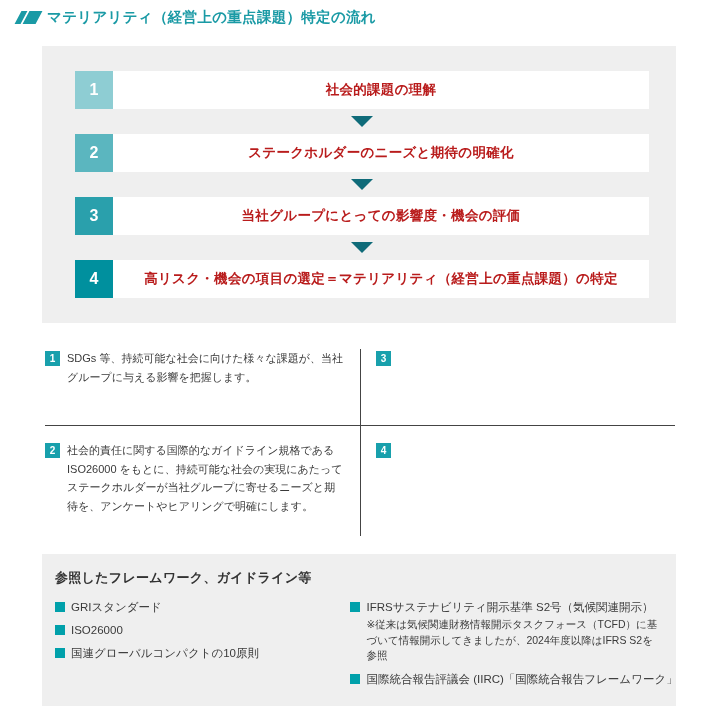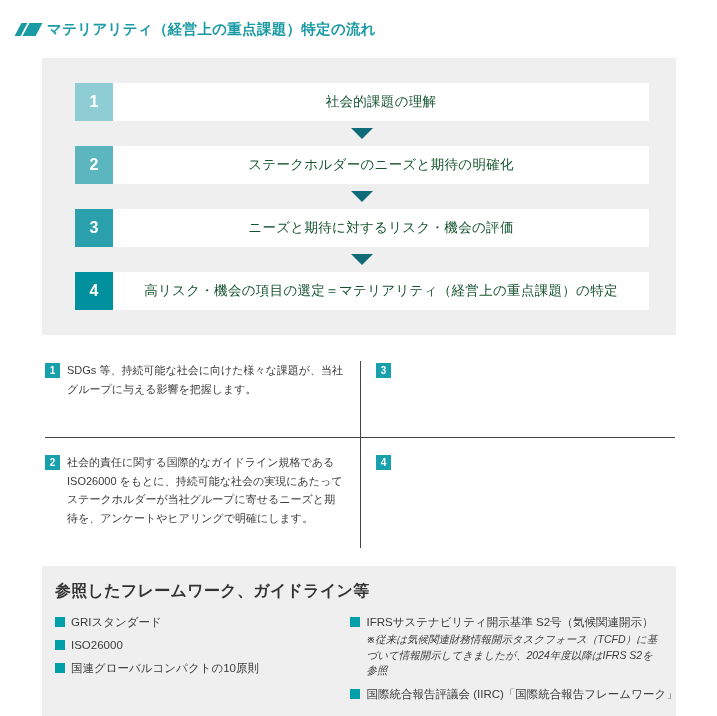--- a/index.html
+++ b/index.html
@@ -5,21 +5,21 @@
   * { box-sizing: border-box; margin: 0; padding: 0; }
   html, body { width: 717px; height: 716px; }
   body {
     background: #ffffff;
     font-family: "Liberation Sans", "DejaVu Sans", sans-serif;
     color: #333333;
     overflow: hidden;
   }
 
   
-  .title-row { display: flex; align-items: center; gap: 8px; margin: 20px 0 0 18px; }
+  .title-row { display: flex; align-items: center; gap: 8px; margin: 8px 0 0 18px; }
   .title-icon {
     width: 21px; height: 13px;
     background: #1a9aa5;
     transform: skewX(-28deg);
     position: relative;
     flex: none;
   }
   .title-icon .slash {
     position: absolute; left: 27%; top: 0;
     width: 2px; height: 100%;
@@ -36,21 +36,21 @@
   .step-row { display: flex; height: 38px; }
   .step-num {
     width: 38px; flex: none;
     display: flex; align-items: center; justify-content: center;
     color: #ffffff; font-weight: bold; font-size: 16px;
     background: #2aa0ac;
   }
   .step-bar {
     flex: 1; background: #ffffff;
     display: flex; align-items: center; justify-content: center;
-    font-size: 13.5px; font-weight: normal; color: #14532d;
+    font-size: 13.5px; font-weight: bold; color: #b91c1c;
     padding: 16px 10px; letter-spacing: .3px;
   }
   .arrow-gap { height: 25px; display: flex; align-items: center; justify-content: center; }
   .arrow-down {
     width: 0; height: 0;
     border-left: 11px solid transparent;
     border-right: 11px solid transparent;
     border-top: 11px solid #0f6b79;
   }
 
@@ -75,33 +75,33 @@
     display: flex; align-items: center; justify-content: center;
   }
   .exp-text { flex: 1; }
 
   
   .frameworks {
     margin: 18px 41px 0 42px;
     background: #efefef;
     padding: 15px 18px 12px 13px;
   }
-  .fw-title { font-size: 16px; font-weight: bold; color: #333333; letter-spacing: .3px; font-family: Liberation Mono, monospace; }
+  .fw-title { font-size: 13px; font-weight: bold; color: #333333; letter-spacing: .3px; font-family: Liberation Mono, monospace; }
   .fw-cols {
     display: grid;
     grid-template-columns: 49% 51%;
     margin-top: 12px;
   }
   .fw-item { margin-bottom: 7px; }
   .fw-line { display: flex; align-items: flex-start; gap: 6px; }
   .fw-bullet { flex: none; width: 10px; height: 10px; background: #00a0aa; margin-top: 3px; }
   .fw-text { font-size: 11.5px; color: #3a3a3a; white-space: nowrap; line-height: 1.4; }
   .fw-note {
     font-size: 10.5px; color: #3a3a3a; line-height: 1.5;
-    margin: 2px 0 4px 16px; max-width: 295px; font-style: italic;
+    margin: 2px 0 4px 16px; max-width: 295px;
   }
   .fw-note:empty { display: none; }
 </style>
 </head>
 <body>
 
 <div class="title-row">
   <span class="title-icon" style="background-color: rgb(26, 154, 165);">
       <span class="slash"></span>
     </span>
@@ -121,21 +121,21 @@
   <div class="step-row">
     <div class="step-num" style="background-color: rgb(91, 182, 191);">2</div>
     <div class="step-bar">ステークホルダーのニーズと期待の明確化</div>
   </div>
   <div class="arrow-gap">
     <span class="arrow-down"></span>
   </div>
 
   <div class="step-row">
     <div class="step-num" style="background-color: rgb(42, 160, 172);">3</div>
-    <div class="step-bar">ニーズと期待に対するリスク・機会の評価</div>
+    <div class="step-bar">当社グループにとっての影響度・機会の評価</div>
   </div>
   <div class="arrow-gap">
     <span class="arrow-down"></span>
   </div>
 
   <div class="step-row">
     <div class="step-num" style="background-color: rgb(0, 144, 158);">4</div>
     <div class="step-bar">高リスク・機会の項目の選定＝マテリアリティ（経営上の重点課題）の特定</div>
   </div>
 

